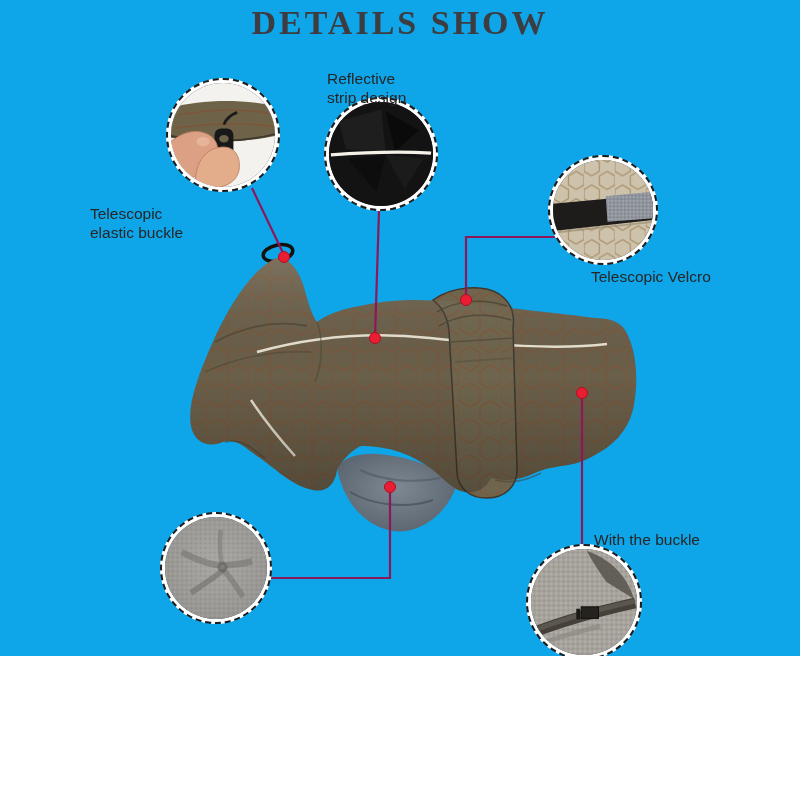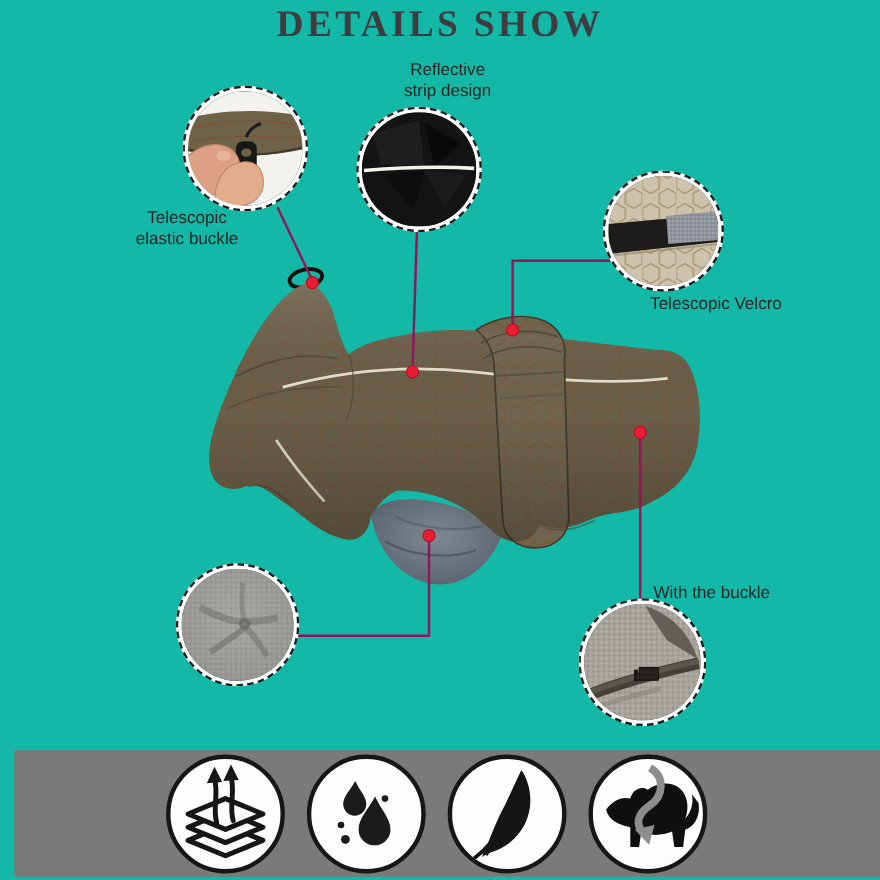--- a/index.html
+++ b/index.html
@@ -1,30 +1,30 @@
 <!DOCTYPE html>
 <html><head>
 <meta charset="utf-8">
 <style>
   html,body{margin:0;padding:0;background:#ffffff;}
-  .canvas{position:relative;width:800px;height:800px;background:#14b8a6;overflow:hidden;
+  .canvas{position:relative;width:800px;height:656px;background:#0ea5e9;overflow:hidden;
           font-family:"Liberation Sans",sans-serif;}
   .title{position:absolute;top:4px;left:0;width:800px;text-align:center;
          font-family:"Liberation Serif",serif;font-weight:bold;font-size:34px;
          letter-spacing:3px;color:#3d3d41;z-index:4;}
   .connectors{position:absolute;top:0;left:0;z-index:3;pointer-events:none;}
   .jacket{position:absolute;left:165px;top:242px;width:500px;height:300px;z-index:2;}
   .bubble{position:absolute;border:2px dashed #1c1c1c;border-radius:50%;padding:3px;
           background:#ffffff;z-index:4;box-sizing:border-box;}
   .photo{width:100%;height:100%;border-radius:50%;overflow:hidden;
          box-shadow:inset 0 0 0 2px rgba(20,20,20,.85);}
   .photo svg{display:block;width:100%;height:100%;}
   .lbl{position:absolute;font-size:15.5px;line-height:1.22;color:#262626;
        white-space:pre-line;z-index:4;}
-  .center{text-align:center;}
+  .center{margin-top:15px;}
   .footer{position:absolute;left:13px;top:682px;width:787px;height:115px;
           background:#7b7a78;z-index:1;}
   .ficon{position:absolute;top:4px;width:108px;height:108px;border-radius:50%;
          background:#fdfdfb;border:4px solid #161616;box-sizing:border-box;overflow:hidden;}
   .ficon svg{display:block;width:100%;height:100%;}
 </style>
 </head>
 <body>
 
 <div class="canvas">

